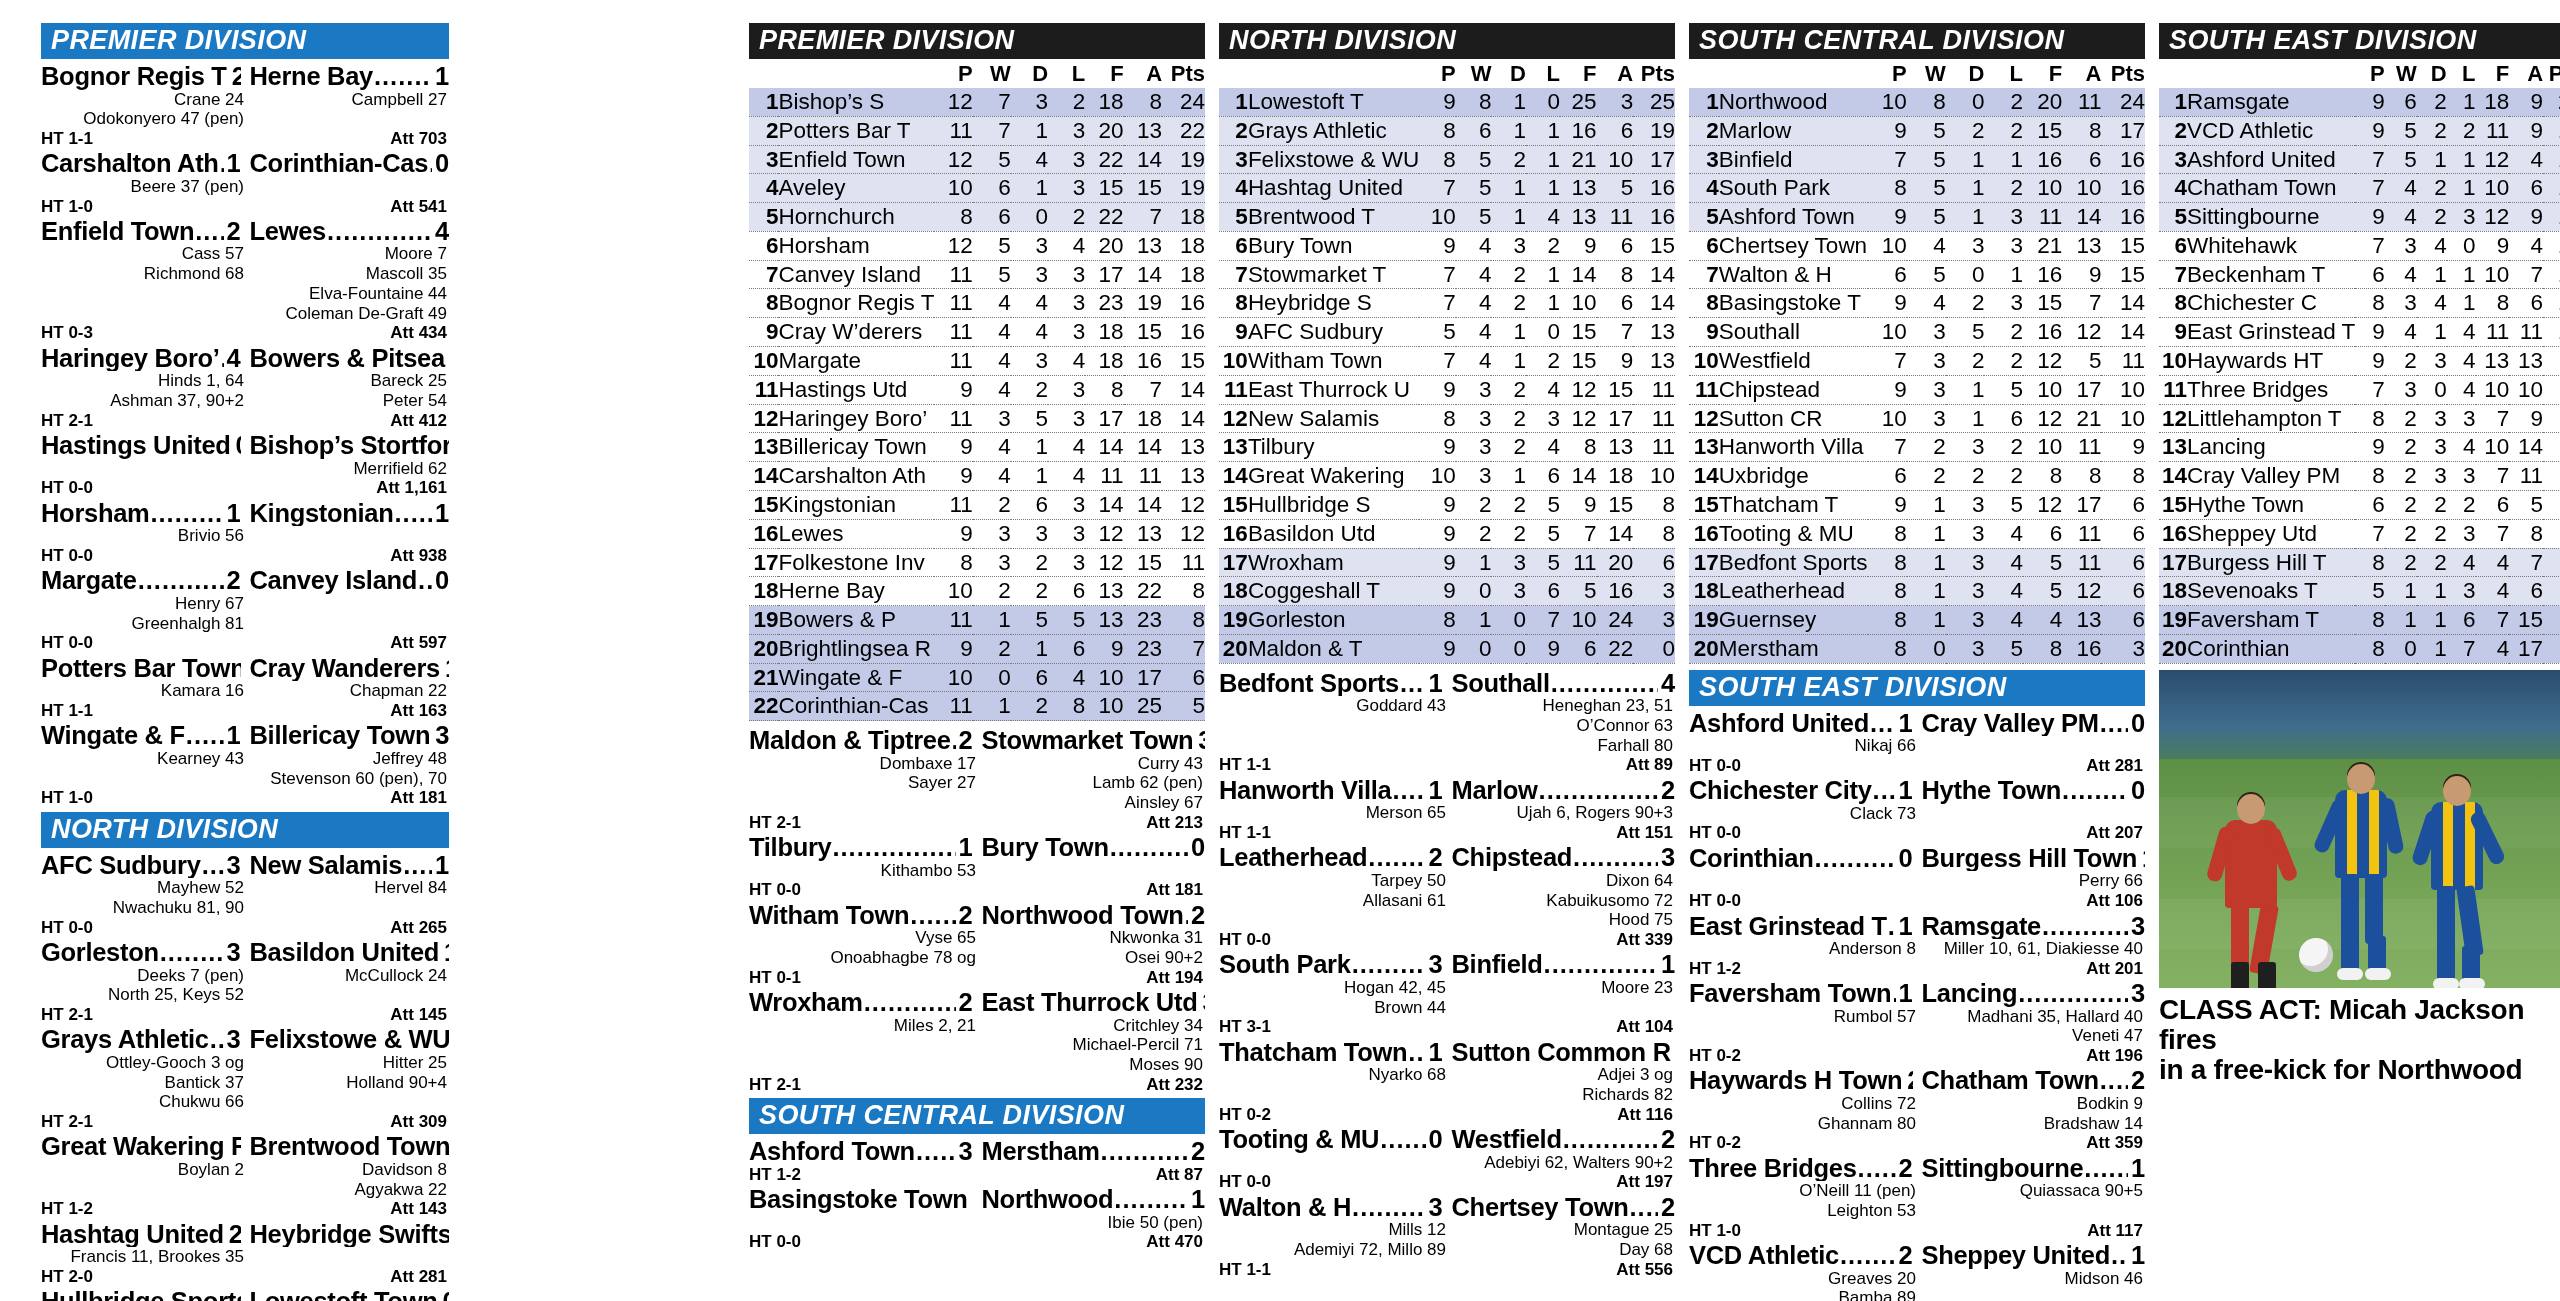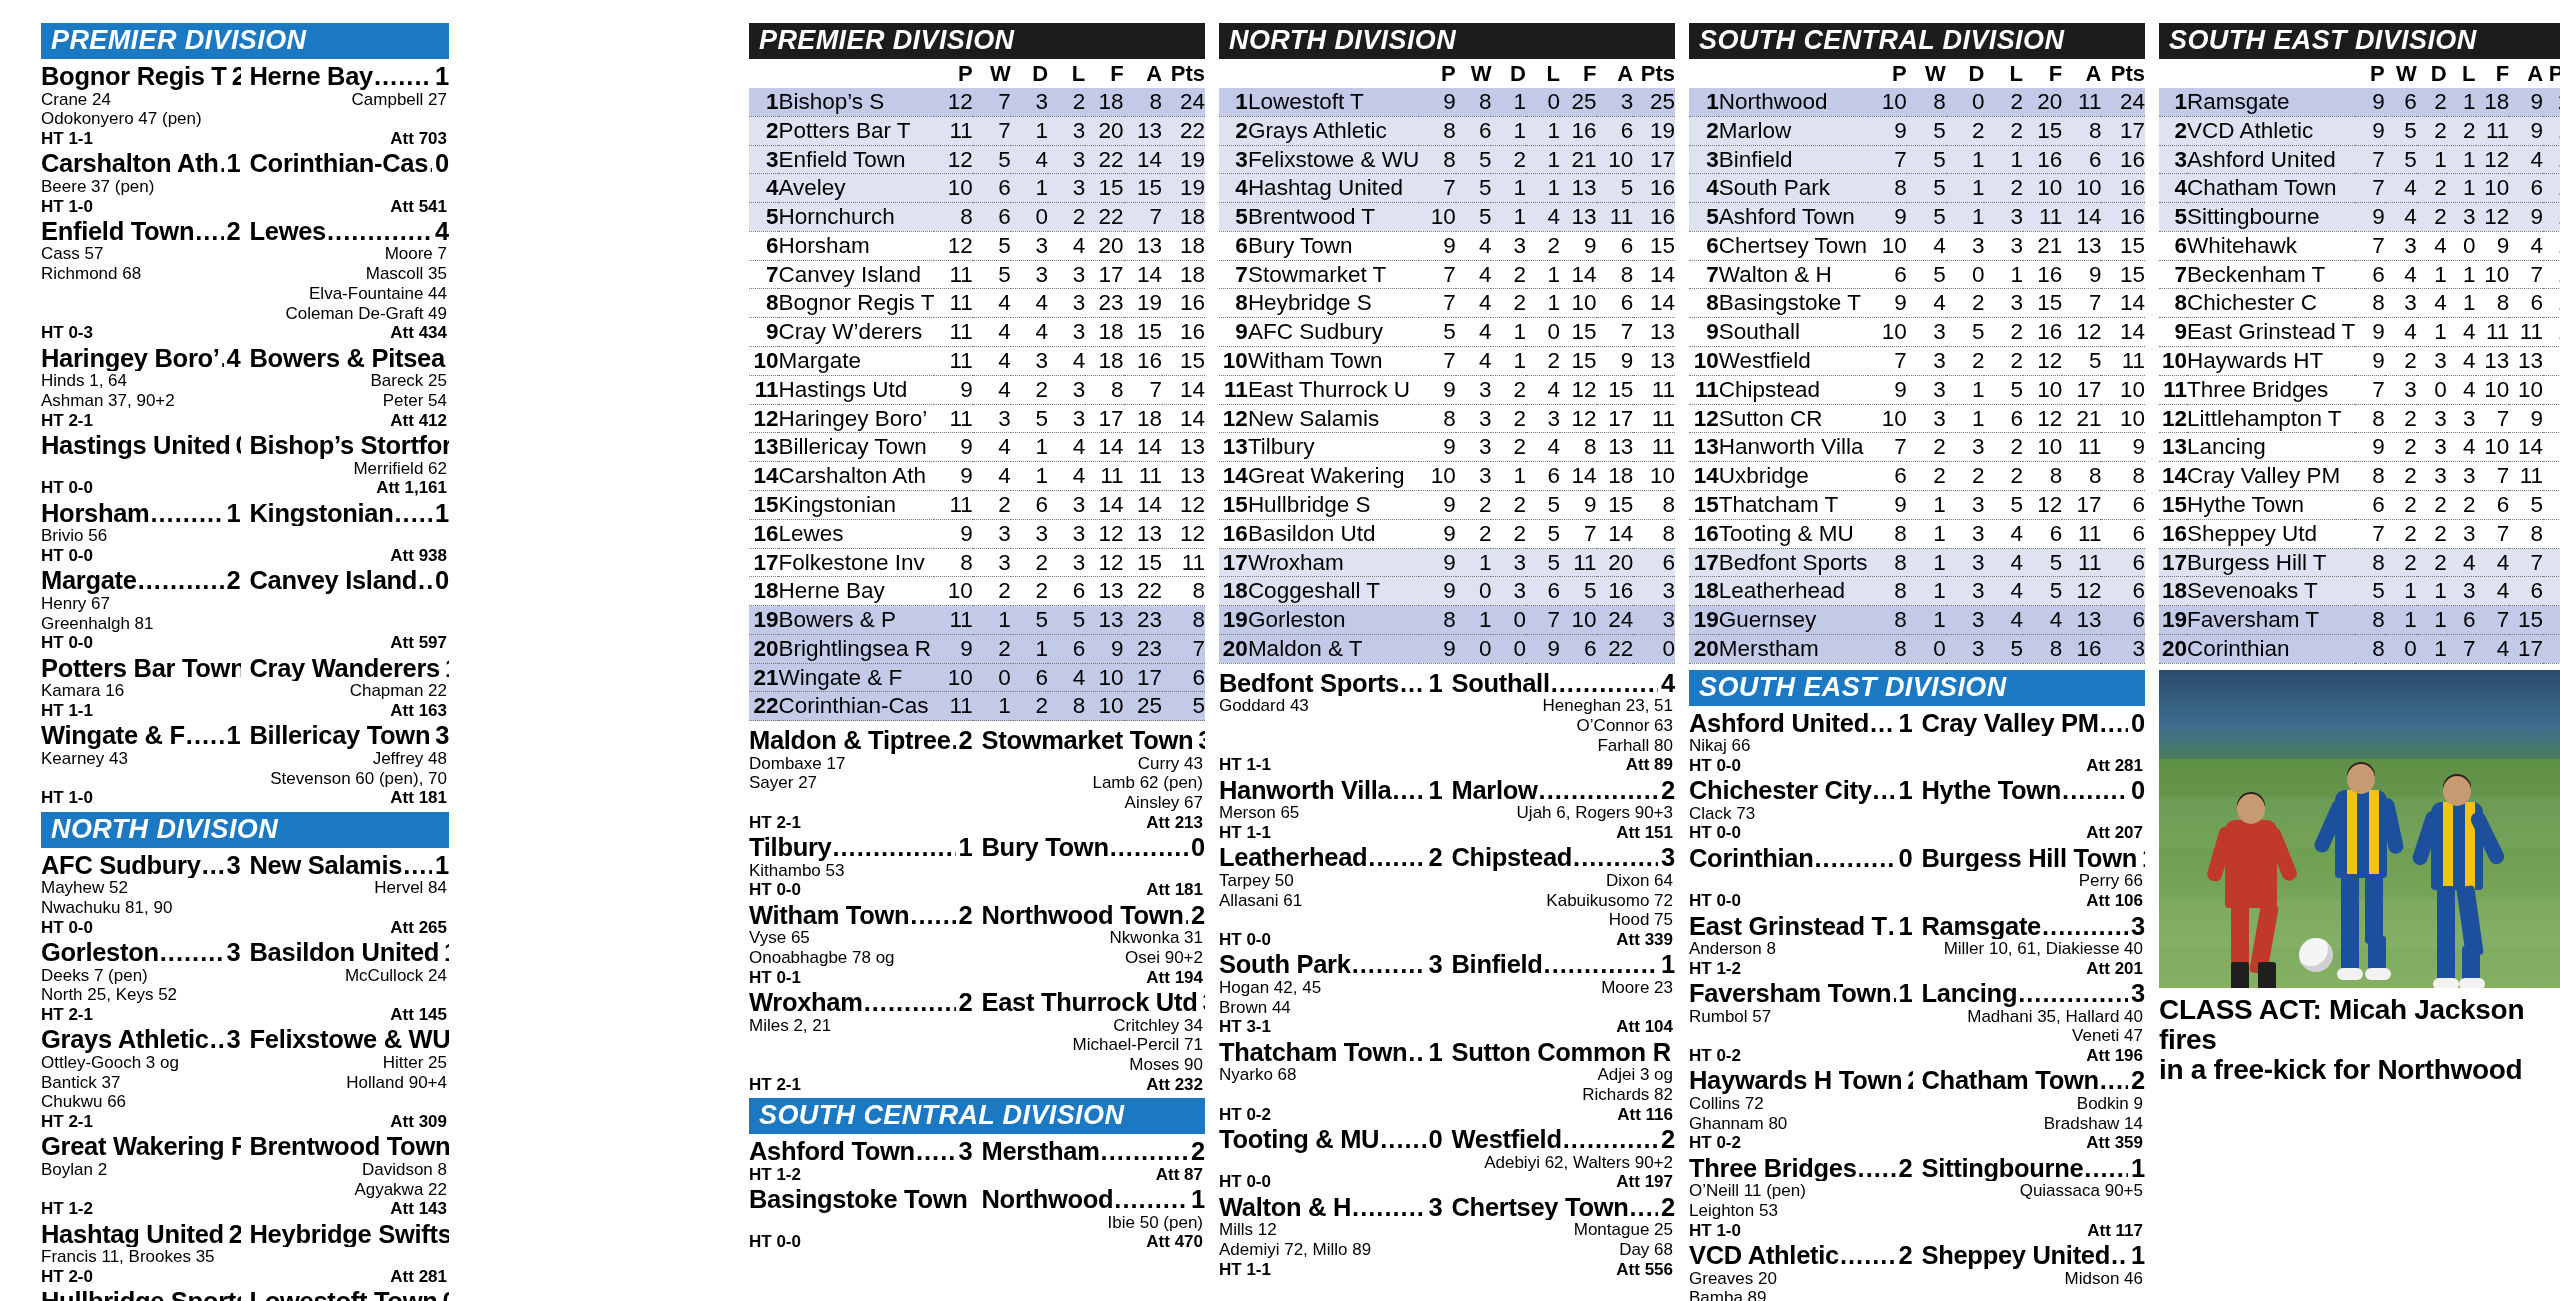--- a/index.html
+++ b/index.html
@@ -23,21 +23,21 @@
 
   
   .match{margin:0 0 1px 0;}
   .mrow{display:flex;font-weight:bold;font-size:25.5px;line-height:1.04;letter-spacing:-.3px;}
   .mside{width:50%;display:flex;align-items:baseline;overflow:hidden;white-space:nowrap;}
   .mname{flex:0 0 auto;}
   .mdots{flex:1 1 auto;overflow:hidden;white-space:nowrap;letter-spacing:1px;padding:0 1px;}
   .mscore{flex:0 0 auto;padding-left:3px;}
   .mside.right{padding-left:9px;}
   .scorers{display:flex;font-size:17px;line-height:1.16;}
-  .sc-l{width:50%;text-align:left;}
+  .sc-l{width:50%;text-align:right;}
   .sc-r{width:50%;text-align:right;padding-right:2px;}
   .sc-l div,.sc-r div{white-space:nowrap;}
   .htrow{display:flex;font-size:17px;font-weight:bold;line-height:1.2;margin-top:0px;}
   .ht{width:50%;}
   .att{width:50%;text-align:right;padding-right:2px;}
 
   
   table.lt{width:100%;border-collapse:collapse;font-size:22.5px;}
   table.lt th{font-weight:bold;font-size:22px;text-align:right;padding:0 0 1px 0;}
   table.lt th.tname{text-align:left;}

